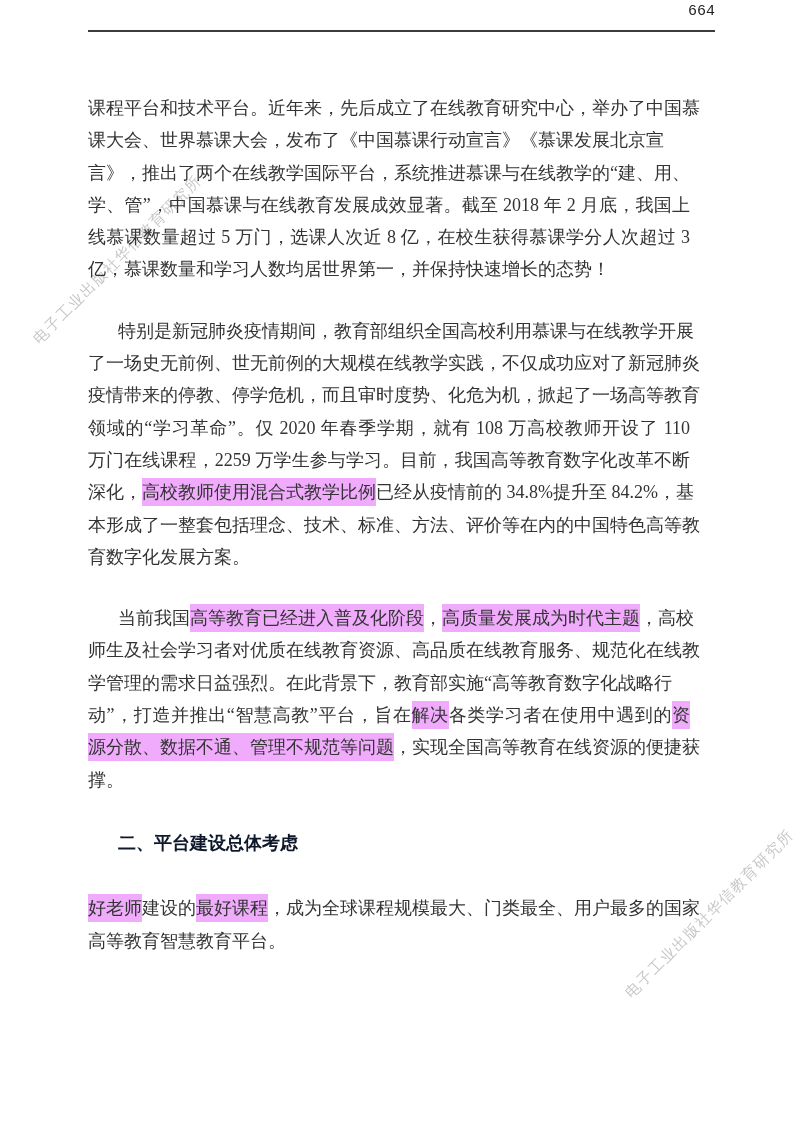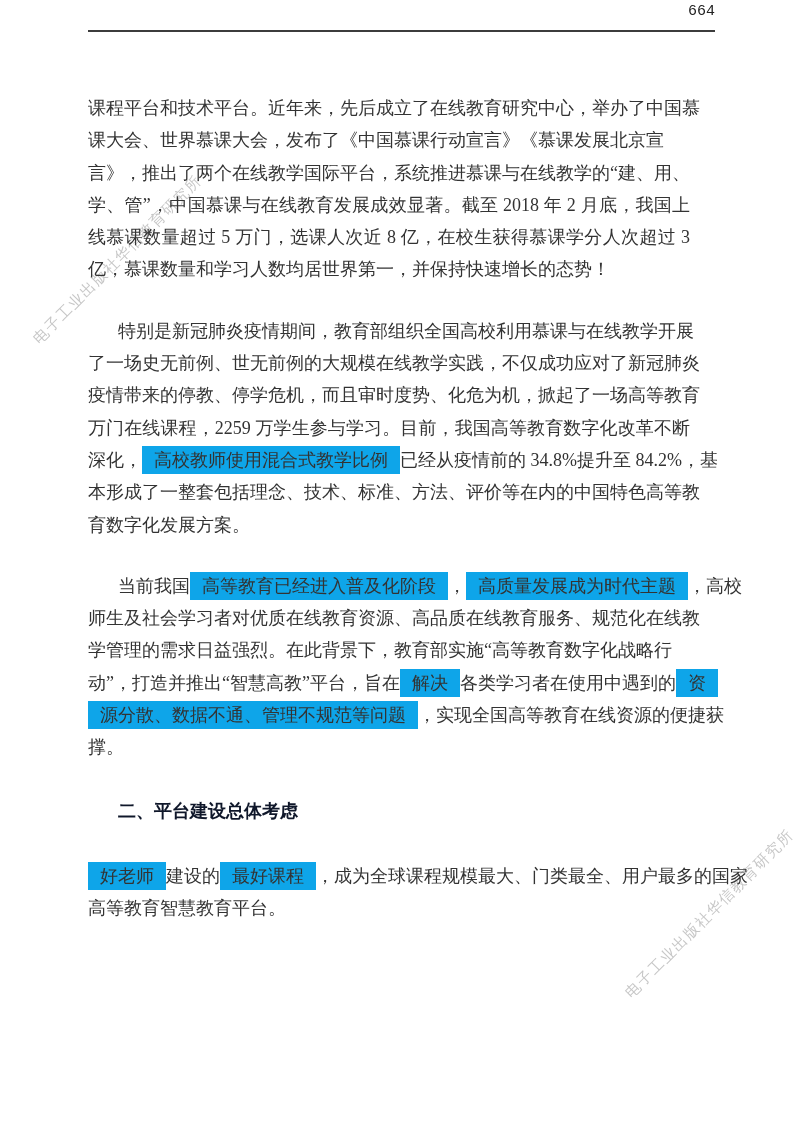--- a/index.html
+++ b/index.html
@@ -43,23 +43,23 @@
     font-size: 18px;
     line-height: 32.3px;
     text-align: justify;
     text-align-last: justify;
     white-space: nowrap;
   }
   .line.short { text-align-last: left; }
   .line.indent { text-indent: 30px; }
   .para.heading .line { text-align-last: left; white-space: nowrap; }
   mark {
-    background: #0ea5e9;
+    background: #f0abfc;
     color: inherit;
-    padding: 4px 12px;
+    padding: 4px 0;
   }
   .wm {
     position: absolute;
     font-family: "Liberation Sans", "DejaVu Sans", sans-serif;
     font-size: 15px;
     letter-spacing: 1.5px;
     color: #8f8f8f;
     opacity: 0.5;
     transform: rotate(-45deg);
     transform-origin: 0 50%;
@@ -84,20 +84,21 @@
       <div class="line short"><span>课大会、世界慕课大会，发布了《中国慕课行动宣言》《慕课发展北京宣</span></div>
       <div class="line"><span>言》，推出了两个在线教学国际平台，系统推进慕课与在线教学的“建、用、</span></div>
       <div class="line"><span>学、管”，中国慕课与在线教育发展成效显著。截至 2018 年 2 月底，我国上</span></div>
       <div class="line"><span>线慕课数量超过 5 万门，选课人次近 8 亿，在校生获得慕课学分人次超过 3</span></div>
       <div class="line short"><span>亿，慕课数量和学习人数均居世界第一，并保持快速增长的态势！</span></div>
     </div>
     <div class="para body">
       <div class="line indent"><span>特别是新冠肺炎疫情期间，教育部组织全国高校利用慕课与在线教学开展</span></div>
       <div class="line"><span>了一场史无前例、世无前例的大规模在线教学实践，不仅成功应对了新冠肺炎</span></div>
       <div class="line"><span>疫情带来的停教、停学危机，而且审时度势、化危为机，掀起了一场高等教育</span></div>
+      <div class="line"><span>领域的“学习革命”。仅 2020 年春季学期，就有 108 万高校教师开设了 110</span></div>
       <div class="line"><span>万门在线课程，2259 万学生参与学习。目前，我国高等教育数字化改革不断</span></div>
       <div class="line"><span>深化，</span><mark>高校教师使用混合式教学比例</mark><span>已经从疫情前的 34.8%提升至 84.2%，基</span></div>
       <div class="line"><span>本形成了一整套包括理念、技术、标准、方法、评价等在内的中国特色高等教</span></div>
       <div class="line short"><span>育数字化发展方案。</span></div>
     </div>
     <div class="para body">
       <div class="line indent"><span>当前我国</span><mark>高等教育已经进入普及化阶段</mark><span>，</span><mark>高质量发展成为时代主题</mark><span>，高校</span></div>
       <div class="line"><span>师生及社会学习者对优质在线教育资源、高品质在线教育服务、规范化在线教</span></div>
       <div class="line short"><span>学管理的需求日益强烈。在此背景下，教育部实施“高等教育数字化战略行</span></div>
       <div class="line"><span>动”，打造并推出“智慧高教”平台，旨在</span><mark>解决</mark><span>各类学习者在使用中遇到的</span><mark>资</mark></div>

